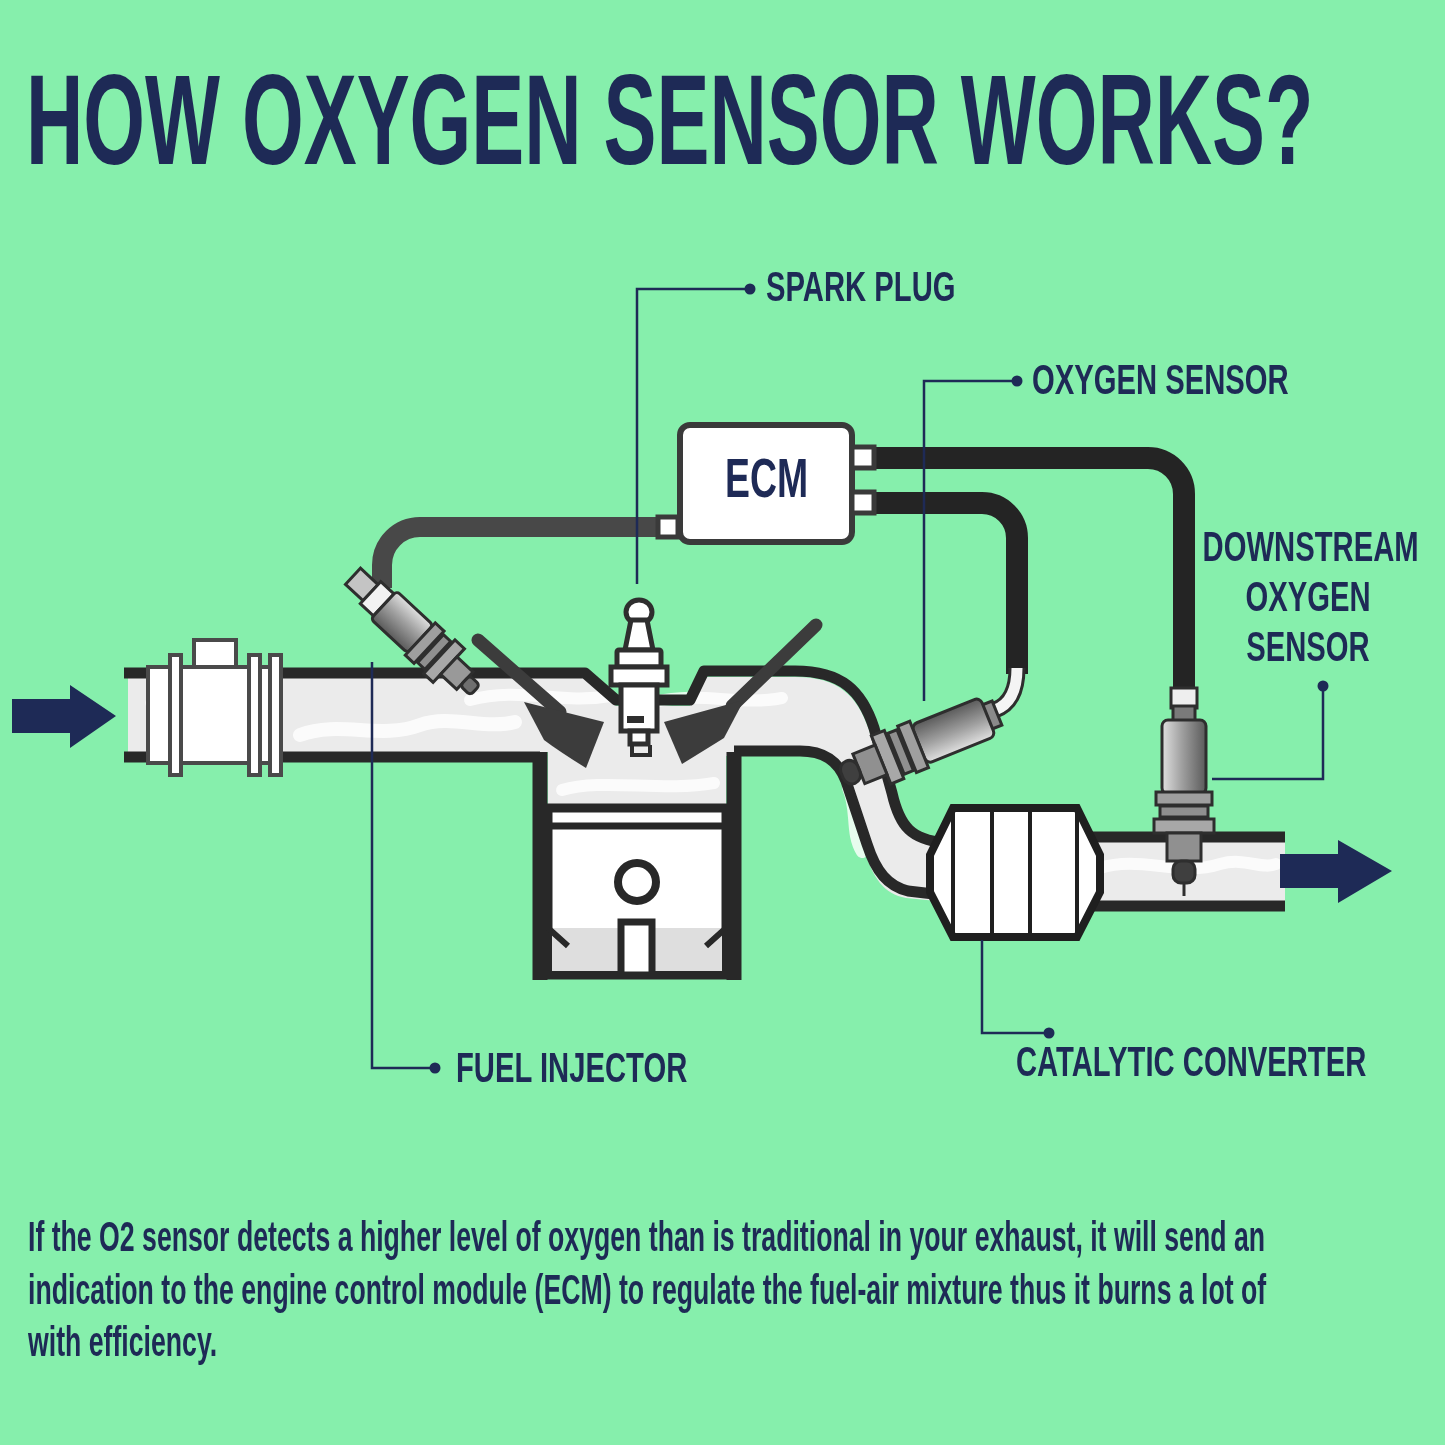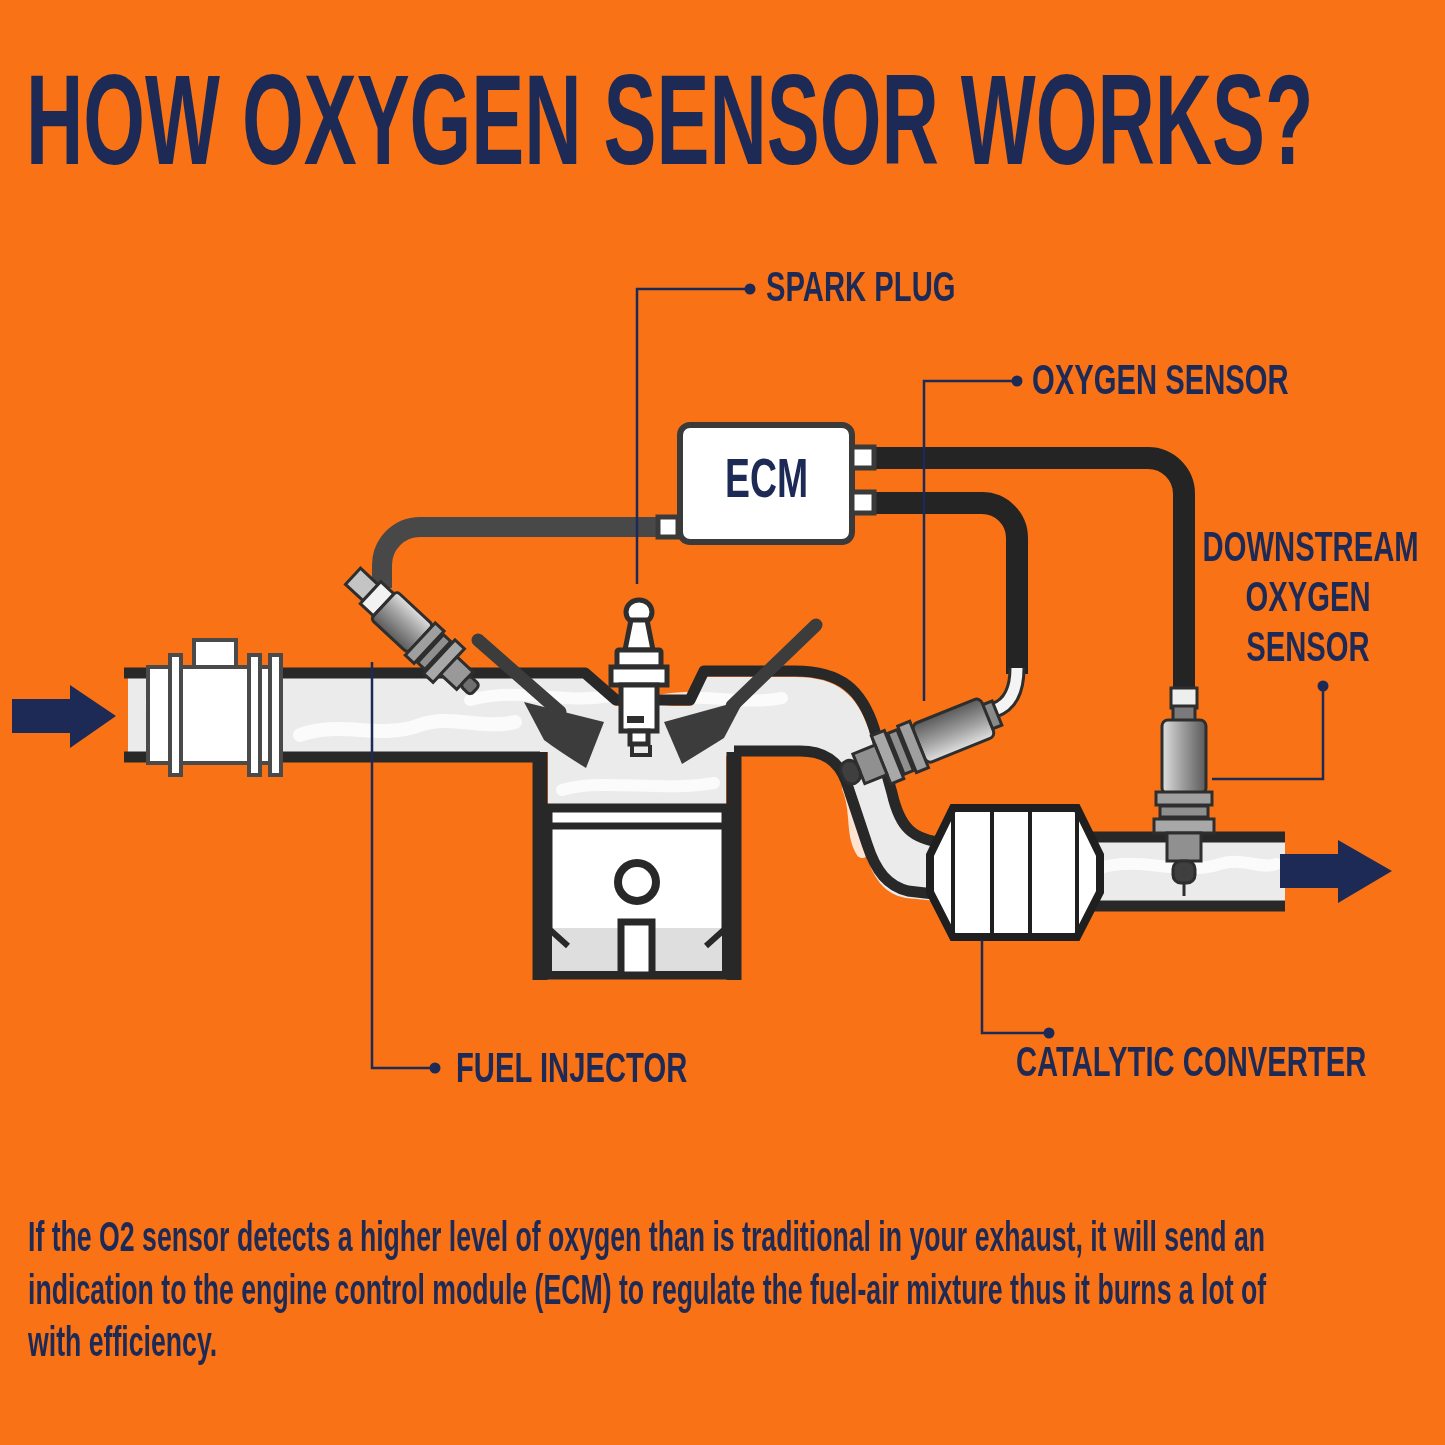--- a/index.html
+++ b/index.html
@@ -1,17 +1,17 @@
 <!DOCTYPE html>
 <html><head>
 <meta charset="utf-8">
 <style>
   html,body{margin:0;padding:0;background:#fff;}
   .stage{
-    position:relative;width:1445px;height:1445px;background:#f97316;
+    position:relative;width:1445px;height:1445px;background:#86efac;
     font-family:"Liberation Sans",sans-serif;overflow:hidden;
   }
   .stage svg{position:absolute;left:0;top:0;}
   .txt{
     position:absolute;font-weight:bold;color:#1e2a56;line-height:1;
     white-space:nowrap;transform-origin:0 0;
   }
   .page-title{font-size:128px;transform:scaleX(0.62);left:26px;top:56px;letter-spacing:0px;}
   .lbl{font-size:43px;transform:scaleX(0.68);}
   .lbl-spark{left:766px;top:265px;}

